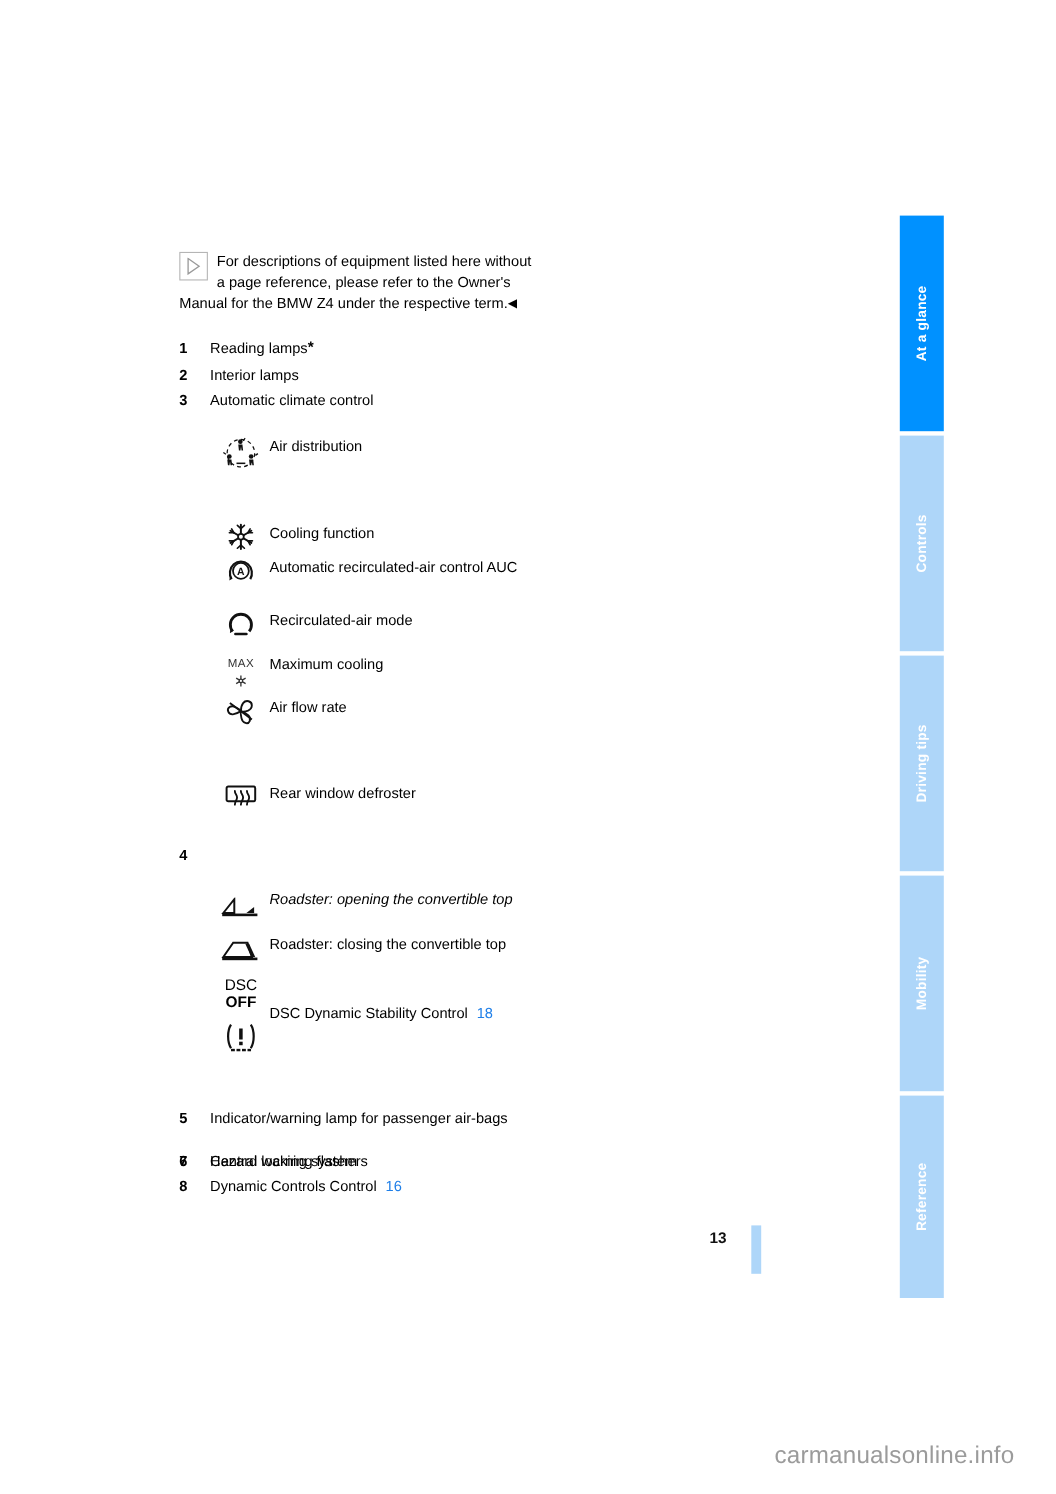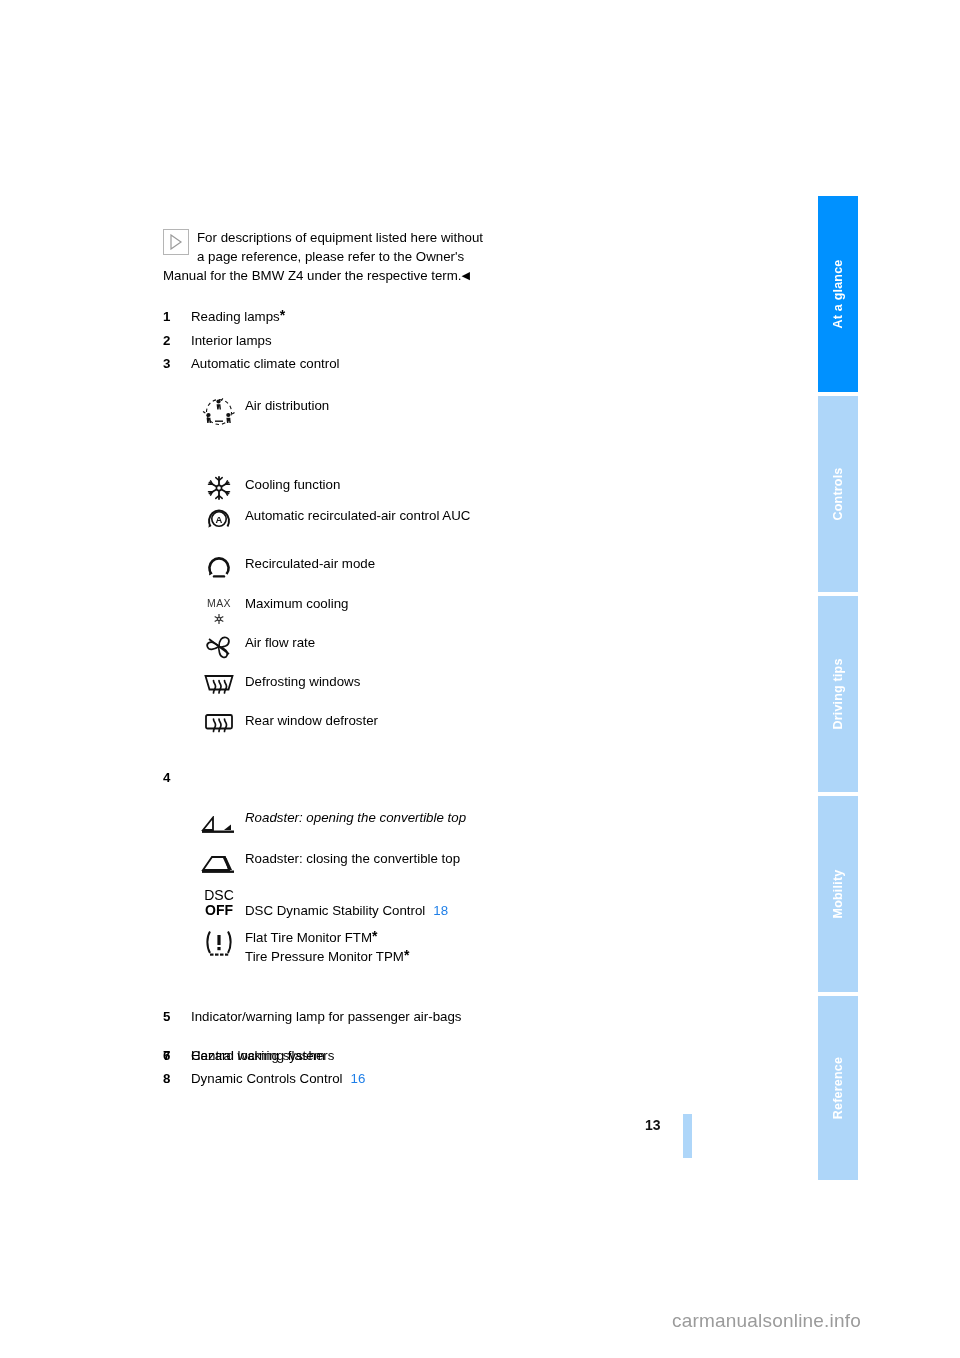--- a/index.html
+++ b/index.html
@@ -140,23 +140,23 @@
   #page-marker {
     position: absolute;
     left: 683px;
     top: 1114px;
     width: 9px;
     height: 44px;
     background: #aed6f9;
   }
   #watermark {
     position: absolute;
-    left: 672px;
+    left: 704px;
     top: 1310px;
-    font-size: 19px;
+    font-size: 22px;
     color: #9b9b9b;
     letter-spacing: 0.2px;
   }
 </style>
 </head>
 <body>
 
 <div id="content">
 
   <div class="note-block">
@@ -280,33 +280,20 @@
           <path d="M15 13.5 C15 7 18 3.5 22 4.5 C26 5.5 26 11 21.5 13 C19 14 15 14.5 15 13.5 Z"></path>
           <path d="M15 13.5 C21 15.5 24.5 19 23 22.5 C21.5 26 16.5 24.5 15.5 19.8 C15 17.2 14.5 13.8 15 13.5 Z"></path>
           <path d="M15 13.5 C9.5 17 5 17.5 3.5 14 C2 10.5 6 7.5 10.2 10 C12.5 11.3 15.3 13 15 13.5 Z"></path>
         </g>
         <line x1="5" y1="6" x2="25" y2="21" stroke="#111" stroke-width="1.7"></line>
       </svg>
     </span>
     <span class="row-text">Air flow rate</span>
   </div>
 
-  <div class="icon-row" style="top:672px;">
-    <span class="icon-cell">
-      <svg width="34" height="28" viewBox="0 0 34 28">
-        <path d="M3.5 4 H30.5 L26.5 17.5 H7.5 Z" fill="none" stroke="#111" stroke-width="1.8"></path>
-        <g stroke="#111" stroke-width="1.7" fill="none" stroke-linecap="round">
-          <path d="M11.5 8.5 c0 3 2 3 2 6 s-2 3 -2 6.5"></path>
-          <path d="M17 8.5 c0 3 2 3 2 6 s-2 3 -2 6.5"></path>
-          <path d="M22.5 8.5 c0 3 2 3 2 6 s-2 3 -2 6.5"></path>
-        </g>
-      </svg>
-    </span>
-    <span class="row-text">Defrosting windows</span>
-  </div>
 
   <div class="icon-row" style="top:711px;">
     <span class="icon-cell">
       <svg width="34" height="28" viewBox="0 0 34 28">
         <rect x="4" y="4" width="26" height="13.5" rx="1.5" fill="none" stroke="#111" stroke-width="1.8"></rect>
         <g stroke="#111" stroke-width="1.7" fill="none" stroke-linecap="round">
           <path d="M11.5 8 c0 3 2 3 2 6 s-2 3 -2 6.5"></path>
           <path d="M17 8 c0 3 2 3 2 6 s-2 3 -2 6.5"></path>
           <path d="M22.5 8 c0 3 2 3 2 6 s-2 3 -2 6.5"></path>
         </g>
@@ -340,39 +327,38 @@
       </svg>
     </span>
     <span class="row-text">Roadster: closing the convertible top</span>
   </div>
 
   <div class="icon-row" style="top:888px;">
     <span class="icon-cell" style="top:0;">
       <span style="display:block; font-size:14px; font-weight:normal; line-height:15px;">DSC</span>
       <span style="display:block; font-size:14px; font-weight:bold; line-height:15px;">OFF</span>
     </span>
-    <span class="row-text" style="margin-top:13px;"><span>DSC Dynamic Stability Control</span><span class="pageref">18</span></span>
+    <span class="row-text" style="margin-top:23px;"><span>DSC Dynamic Stability Control</span><span class="pageref">18</span></span>
   </div>
 
   <div class="icon-row" style="top:928px;">
     <span class="icon-cell">
       <svg width="30" height="30" viewBox="0 0 30 30">
         <path d="M6 3.5 C2.5 9 2.5 19 6 25" fill="none" stroke="#111" stroke-width="2"></path>
         <path d="M24 3.5 C27.5 9 27.5 19 24 25" fill="none" stroke="#111" stroke-width="2"></path>
         <rect x="13.4" y="7" width="3.2" height="10" fill="#111"></rect>
         <rect x="13.4" y="19" width="3.2" height="3.2" fill="#111"></rect>
         <g fill="#111">
           <rect x="6" y="25.5" width="3.5" height="2.2"></rect>
           <rect x="11" y="25.5" width="3.5" height="2.2"></rect>
           <rect x="16" y="25.5" width="3.5" height="2.2"></rect>
           <rect x="21" y="25.5" width="3.2" height="2.2"></rect>
         </g>
       </svg>
     </span>
-    <span class="row-text"><span>Flat Tire Monitor FTM</span><sup class="star">*</sup><br><span>Tire Pressure Monitor TPM</span><sup class="star">*</sup></span>
   </div>
 
   <div class="num-item" style="left:163px; top:1007px; width:330px;">
     <span class="num">5</span>
     <span class="num-text">Indicator/warning lamp for passenger air-bags</span>
   </div>
 
   <div class="num-item" style="left:163px; top:1023px; width:330px;">
     <span class="num" style="top:23px;">6</span>
     <span class="num-text" style="margin-top:23px;">Central locking system</span>

